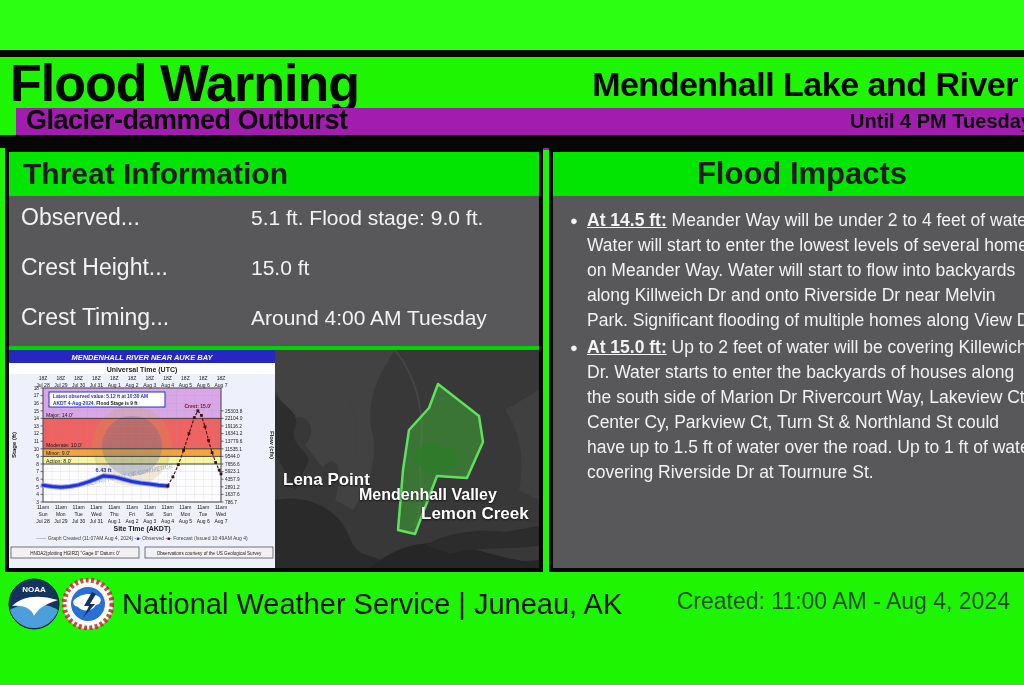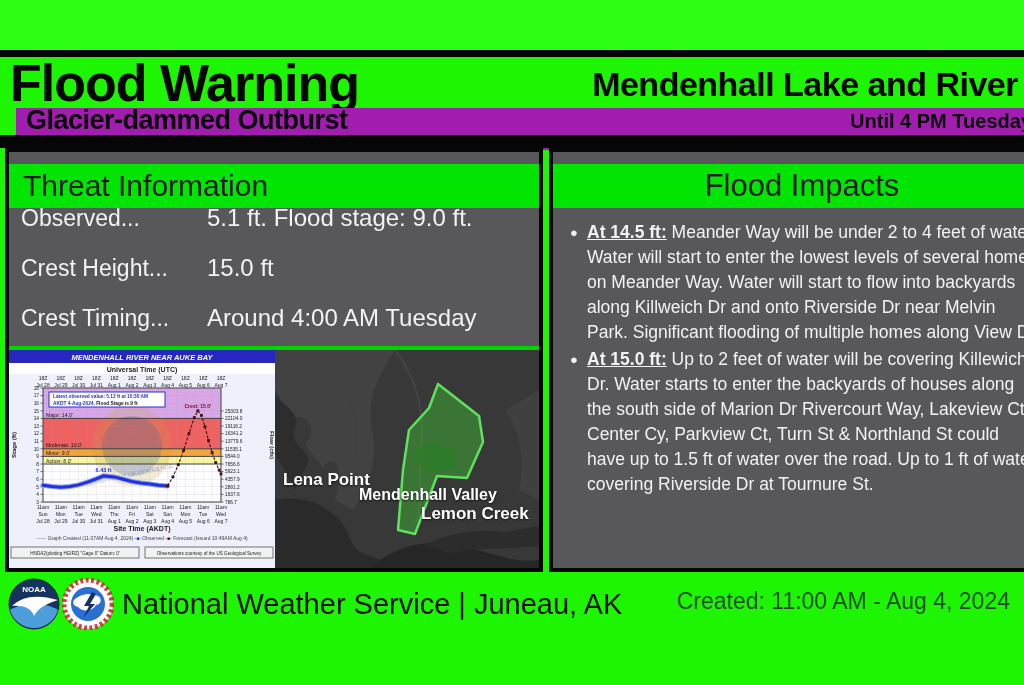--- a/index.html
+++ b/index.html
@@ -13,28 +13,28 @@
   .main-title  { position:absolute; left:10px; top:-4px; font-size:52px; font-weight:900; color:#060606; letter-spacing:-1px; }
   .region-title{ position:absolute; right:6px; top:8px; font-size:34px; font-weight:900; color:#060606; letter-spacing:-0.5px; }
   .sub-band    { position:absolute; left:16px; top:108px; width:1024px; height:42px; background:#a21caf; }
   .event-type  { position:absolute; left:10px; top:-3px; font-size:27px; font-weight:900; color:#0a0a0a; letter-spacing:-0.5px; }
   .valid-until { position:absolute; right:8px; top:2px; font-size:20px; font-weight:900; color:#0a0a0a;margin-left:16px; }
   .black-bar-2 { position:absolute; left:0; top:135px; width:1024px; height:13px; background:#060606; }
 
   .panel { position:absolute; top:148px; height:424px; border:4px solid #070707; background:#58585a; }
   .panel-left  { left:5px;  width:538px; }
   .panel-right { left:549px; width:506px; }
-  .panel-header { height:44px; background:#02e402; color:#1e1e1e; font-weight:400; display:flex; align-items:center;margin-top:12px; }
+  .panel-header { height:44px; background:#02e402; color:#1e1e1e; font-weight:700; display:flex; align-items:center; }
   .panel-left  .panel-header { font-size:30px; padding-left:14px; }
   .panel-right .panel-header { font-size:31px; justify-content:center; }
 
   .threat-rows { position:absolute; left:0; top:52px; width:100%; padding:0 12px; }
-  .threat-row { display:flex; align-items:baseline; height:50px; color:#f2f2f2; }
+  .threat-row { display:flex; align-items:baseline; height:50px; color:#f2f2f2;gap:44px; }
   .row-label { width:186px; font-size:23px; }
-  .row-value { font-size:24px;text-align:center; }
+  .row-value { font-size:21px;text-align:center; }
   .green-divider { position:absolute; left:0; top:194px; width:100%; height:4px; background:#00d400; }
   .media-row { position:absolute; left:0; top:198px; width:530px; height:218px; display:flex; }
   #hydrograph-svg { width:266px; height:218px; background:#eef0fb; display:block; }
   .map-wrap { position:relative; width:264px; height:272px; }
   .map-label { position:absolute; color:#fff; font-weight:bold; text-shadow:0 1px 2px #111; white-space:nowrap; }
   .map-label-1 { left:8px;  top:120px; font-size:17px; }
   .map-label-2 { left:84px; top:136px; font-size:16px; }
   .map-label-3 { left:146px;top:154px; font-size:17px; }
 
   .impacts-list { padding:12px 10px 0 8px; color:#f2f2f2; }

